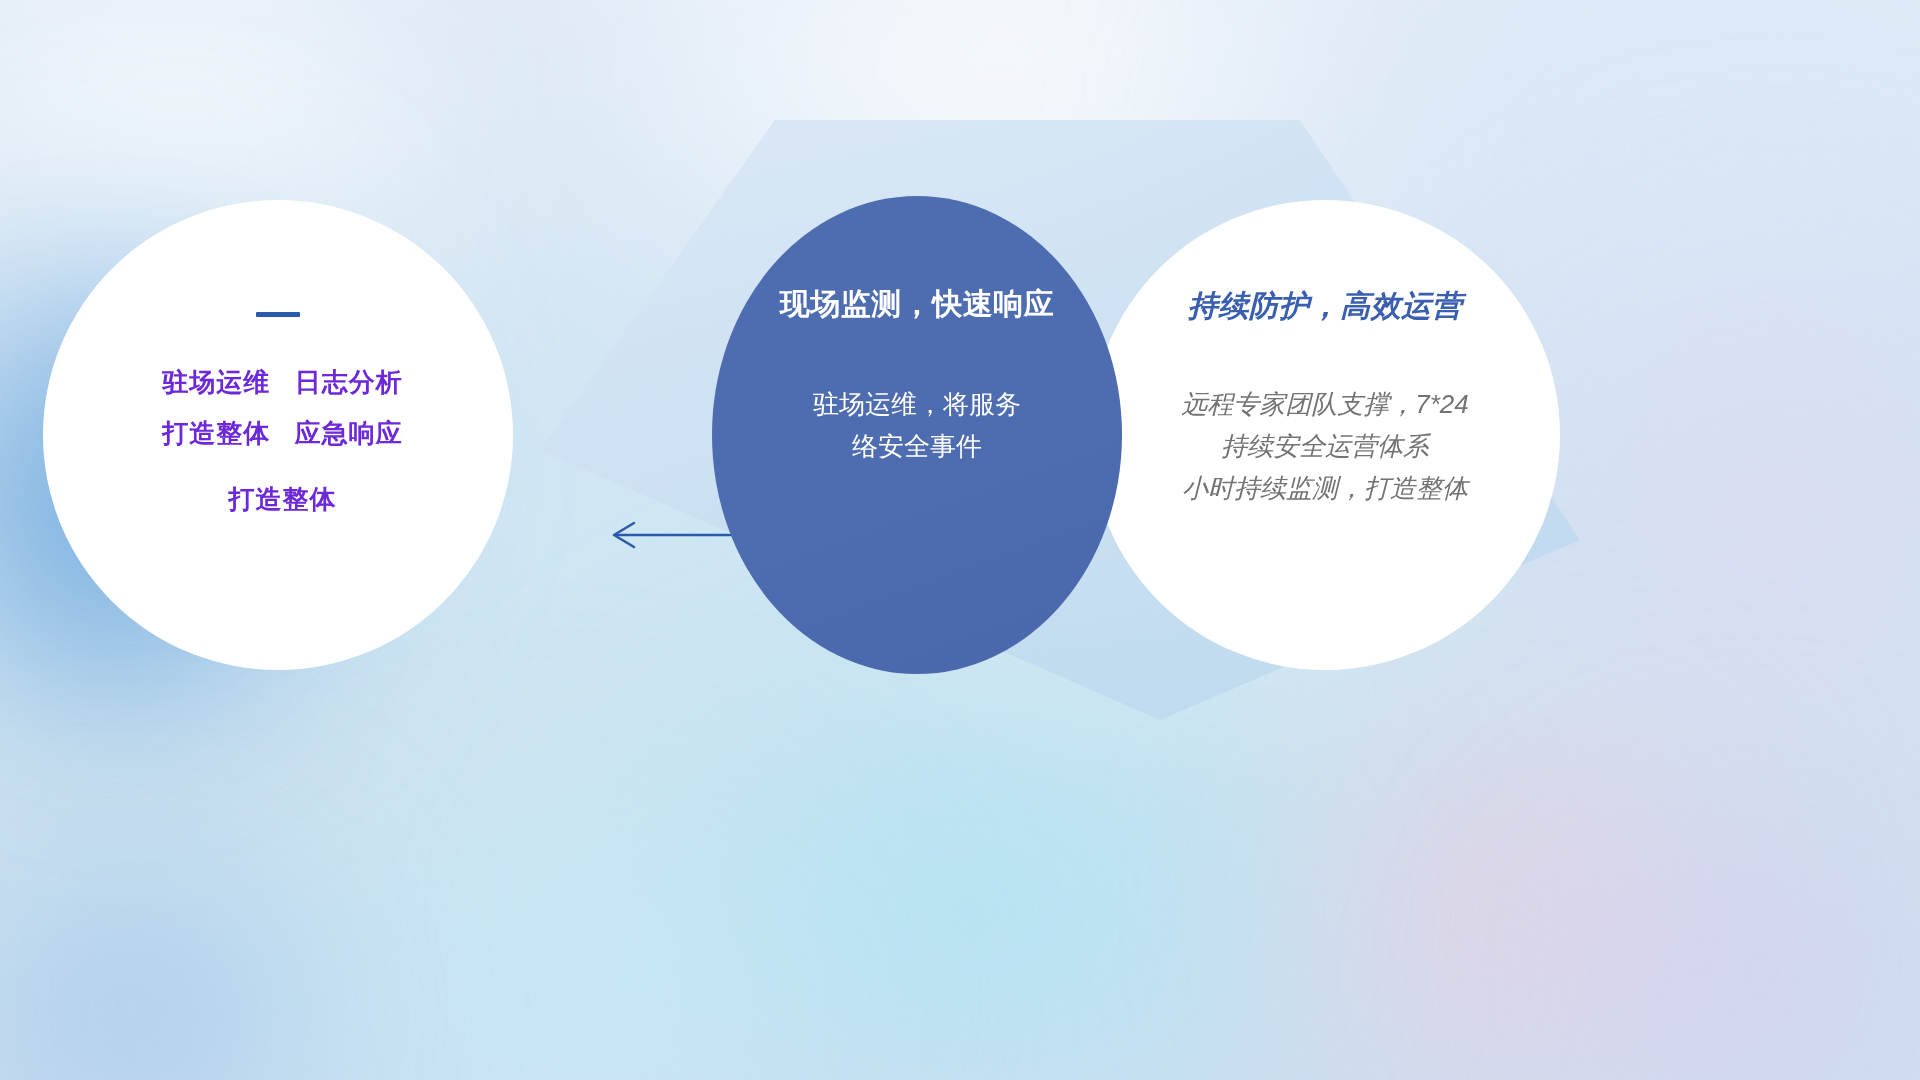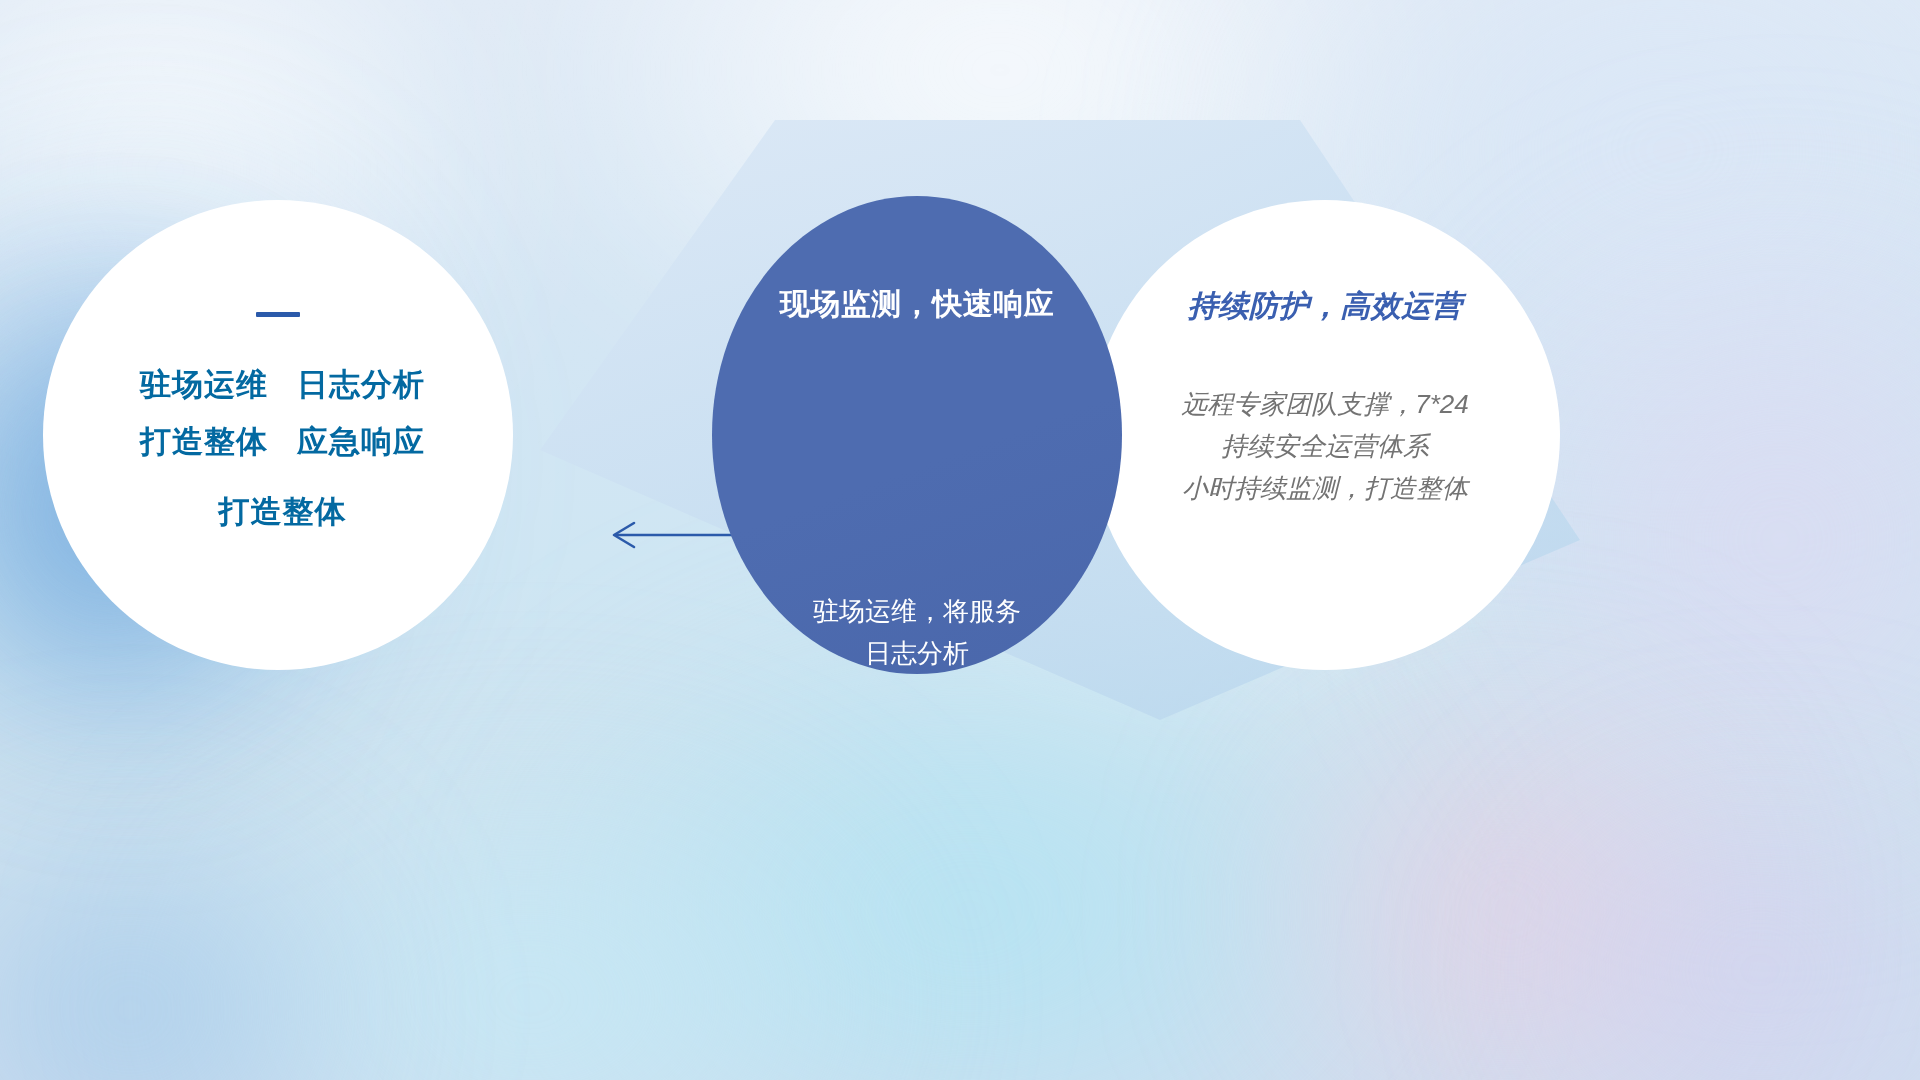--- a/index.html
+++ b/index.html
@@ -123,21 +123,21 @@
     padding-top: 112px;
   }
 
   .circle-mid {
     left: 712px;
     top: 196px;
     width: 410px;
     height: 478px;
     background: #4d6bae;
     background: linear-gradient(160deg, #4e6cb0 0%, #4e6cb0 55%, #4a67ab 100%);
-    justify-content: space-between;
+    justify-content: flex-start;
     padding-top: 88px;
     z-index: 3;
   }
 
   .circle-right {
     left: 1090px;
     top: 200px;
     width: 470px;
     height: 470px;
     background: #ffffff;
@@ -155,23 +155,23 @@
     border-radius: 1px;
     margin-bottom: 52px;
   }
   .left-lines {
     display: flex;
     flex-direction: column;
     align-items: center;
     gap: 24px;
   }
   .left-line {
-    font-size: 31px;
+    font-size: 26px;
     font-weight: bold;
-    color: #0369a1;
+    color: #6d28d9;
     letter-spacing: 1px;
     white-space: pre;
     line-height: 1.05;
     margin-left: 9px;
   }
   .left-line.last { margin-top: 14px; }
 
   
   .mid-title {
     font-size: 30px;
@@ -267,17 +267,17 @@
       <div>远程专家团队支撑，7*24</div>
       <div>持续安全运营体系</div>
       <div>小时持续监测，打造整体</div>
     </div>
   </div>
 
   <div class="circle circle-mid">
     <div class="mid-title">现场监测，快速响应</div>
     <div class="mid-body">
       <div>驻场运维，将服务</div>
-      <div>日志分析</div>
+      <div>络安全事件</div>
     </div>
   </div>
 
 </div>
 
 </body></html>

